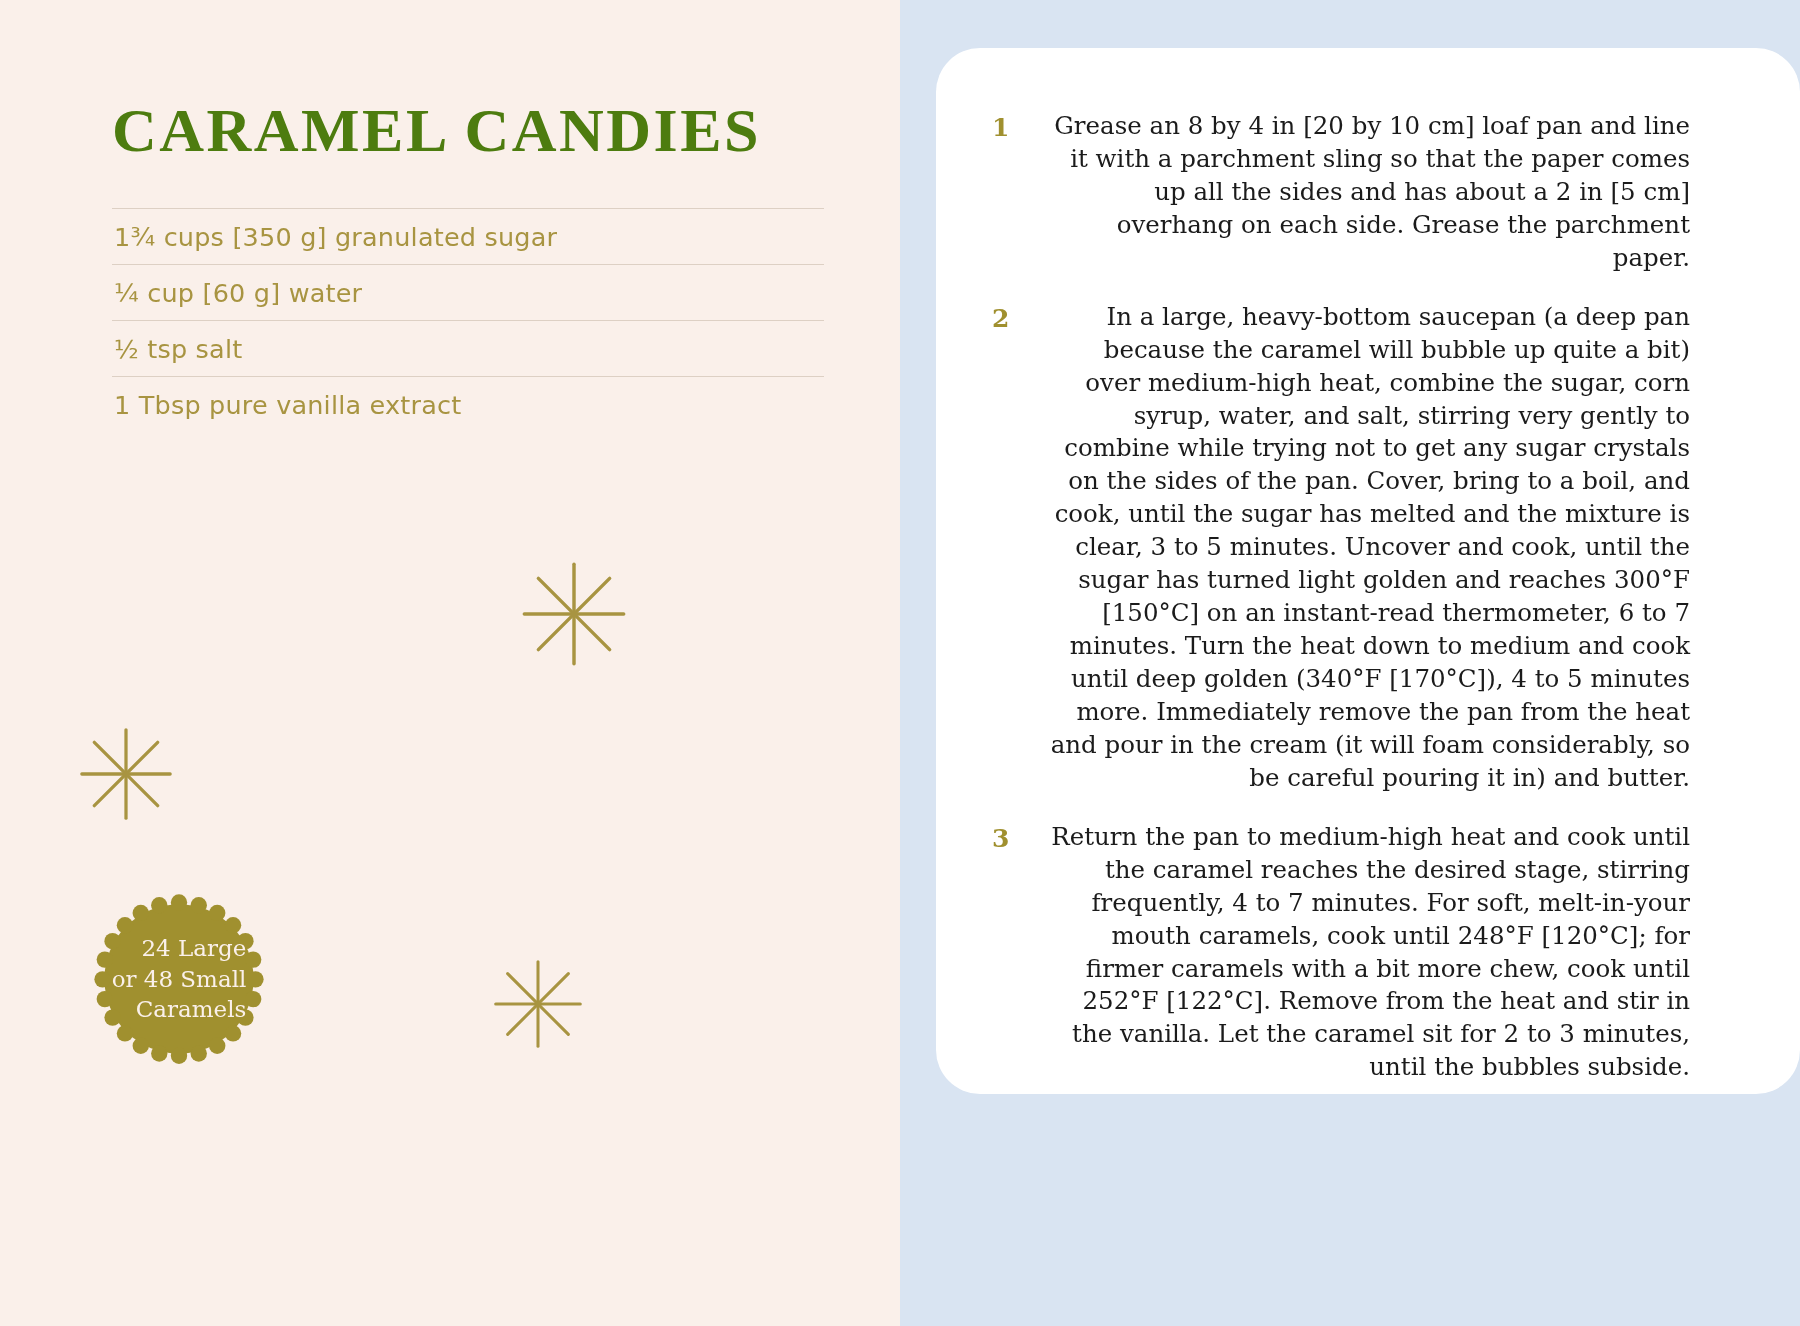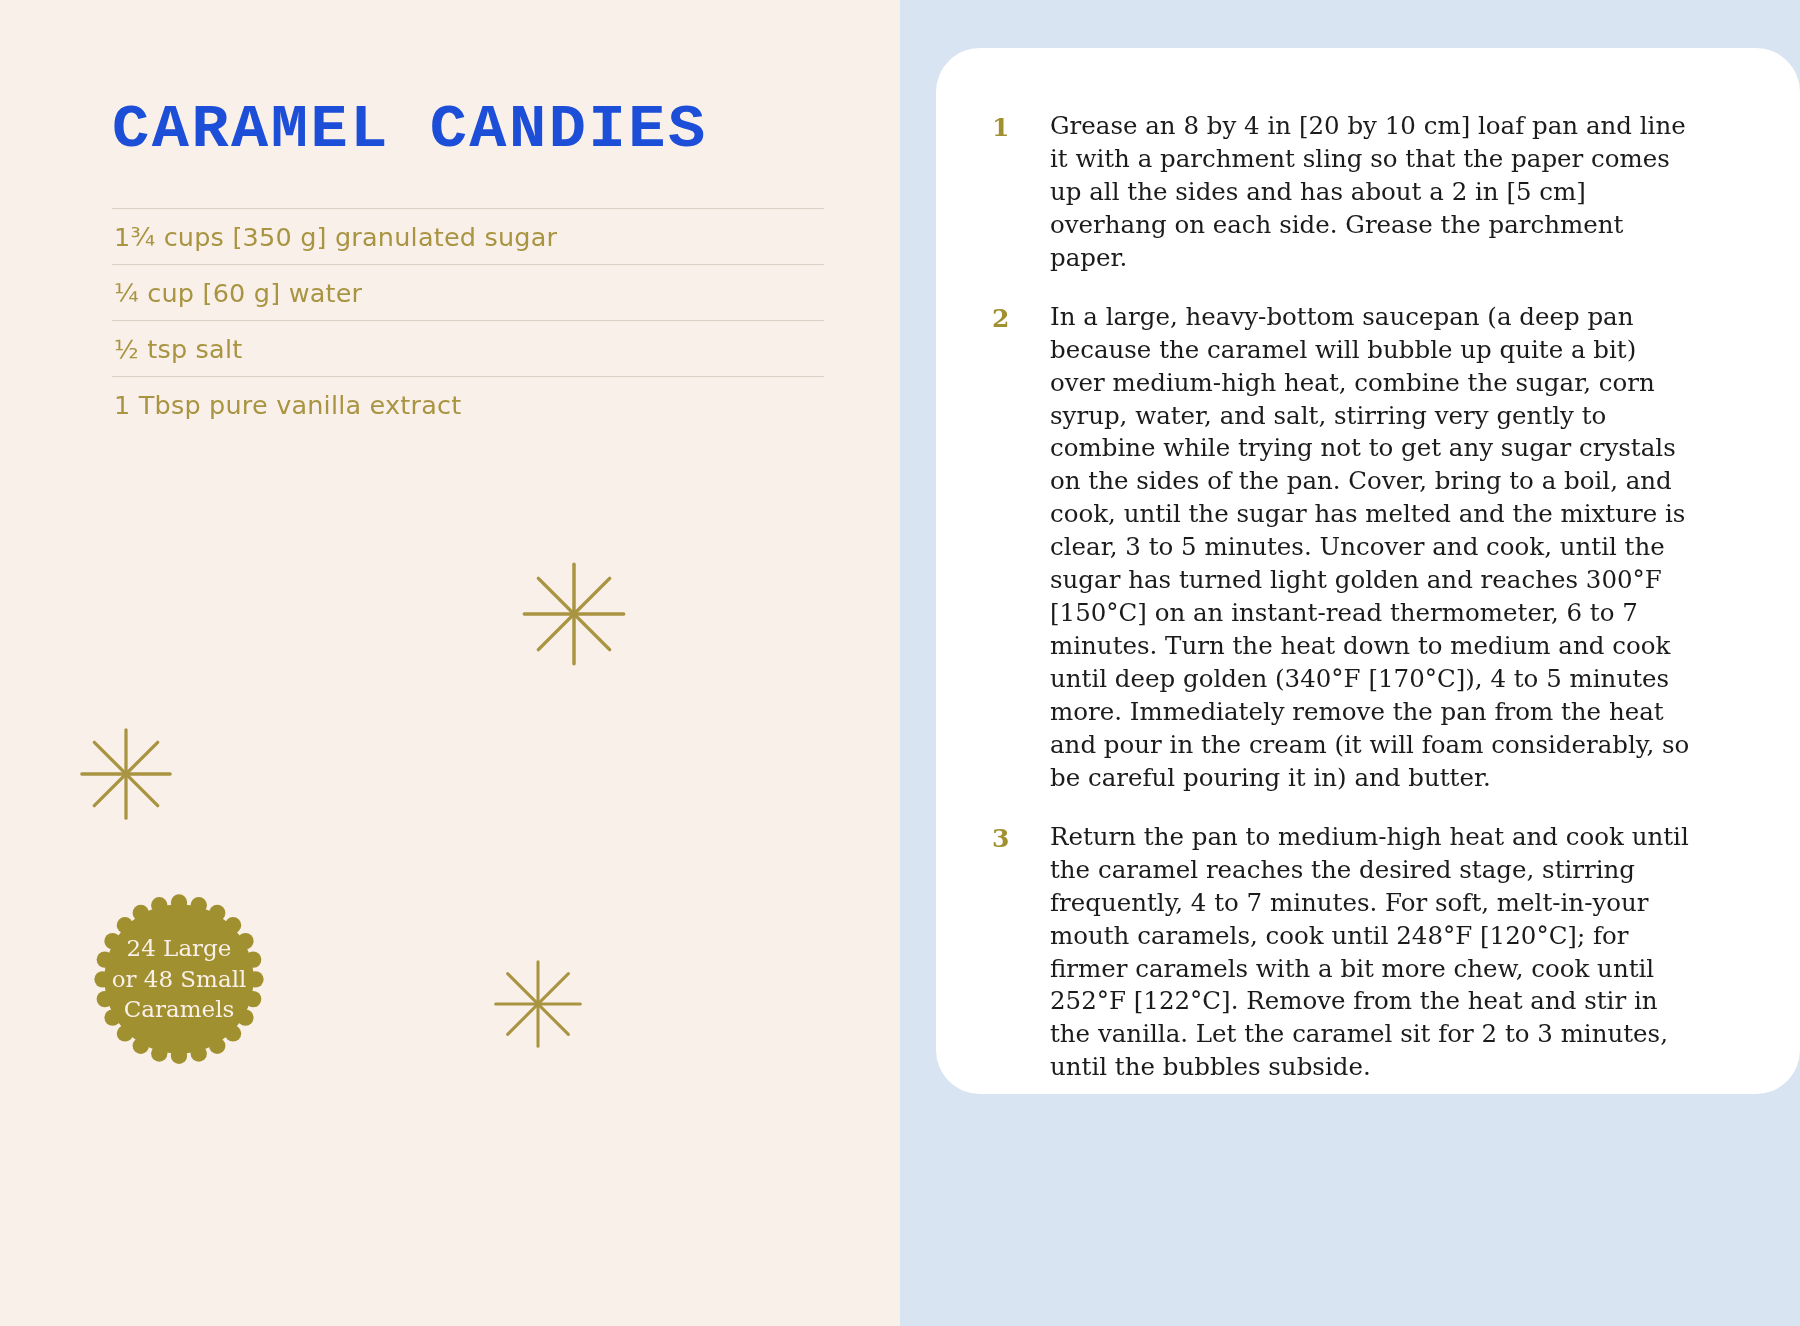--- a/index.html
+++ b/index.html
@@ -22,25 +22,25 @@
   
   .page-left {
     position: relative;
     width: 900px;
     height: 1326px;
     background: #faf0ea;
     box-sizing: border-box;
     padding: 60px 80px 0 112px;
   }
   .recipe-title {
-    font-family: Liberation Mono, monospace;
+    font-family: Liberation Serif, serif;
     font-weight: bold;
     font-size: 62px;
     letter-spacing: 2.5px;
-    color: #1d4ed8;
+    color: #4d7c0f;
     margin: 36px 0 0 0;
     line-height: 1.1;
   }
   .ingredients {
     margin-top: 44px;
     width: 712px;
     border-top: 1px solid #ddd0c4;
   }
   .ingredient {
     font-family: "DejaVu Sans", sans-serif;
@@ -73,21 +73,21 @@
   .badge-scallop {
     position: absolute;
     inset: 0;
   }
   .badge-label {
     position: absolute;
     inset: 0;
     display: flex;
     align-items: center;
     justify-content: center;
-    text-align: center;
+    text-align: right;
     color: #faf0ea;
     font-family: "DejaVu Serif", serif;
     font-size: 23px;
     line-height: 1.32;
     white-space: pre-line;
   }
 
   
   .page-right {
     position: relative;
@@ -122,20 +122,21 @@
     font-size: 25px;
     color: #a0902f;
     padding-top: 3px;
   }
   .step-text {
     font-family: "DejaVu Serif", serif;
     font-size: 24.5px;
     line-height: 1.345;
     color: #1b1b1b;
     max-width: 640px;
+    text-align: right;
   }
 </style>
 </head>
 <body>
 
 <div class="spread">
 
   <div class="page-left">
 
     <h1 class="recipe-title">CARAMEL CANDIES</h1>

